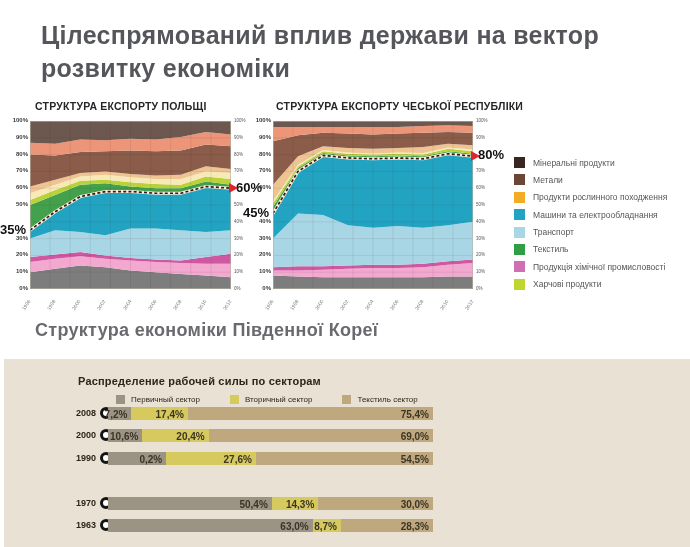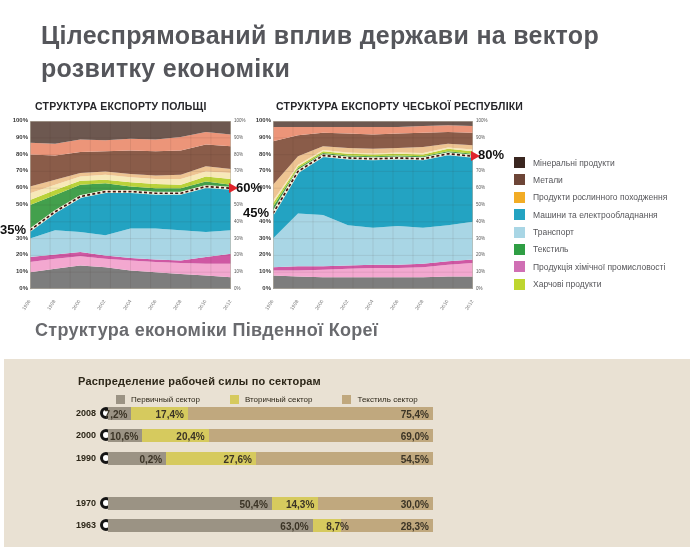--- a/index.html
+++ b/index.html
@@ -151,21 +151,21 @@
             <div class="k-val" style="right: 4px;">30,0%</div>
           </div>
         </div>
         <div class="k-row" style="top: 112px;">
           <div class="k-year">1963</div>
           <div class="k-ring"></div>
           <div class="k-bar">
             <div class="k-seg" style="width: 204.8px; background: rgb(155, 147, 132);"></div>
             <div class="k-val" style="right: 124.3px;">63,0%</div>
             <div class="k-seg" style="width: 28.3px; background: rgb(214, 202, 94);"></div>
-            <div class="k-val" style="right: 84px;">8,7%</div>
+            <div class="k-val" style="right: 96px;">8,7%</div>
             <div class="k-seg" style="width: 92px; background: rgb(192, 168, 126);"></div>
             <div class="k-val" style="right: 4px;">28,3%</div>
           </div>
         </div>
       </div>
   </div>
 <svg width="201" height="168" style="position: absolute; left: 30px; top: 121px;">
       <path d="M0,151.20000000000002 L25.125,147.84 L50.25,144.48 L75.375,146.16 L100.5,149.52 L125.625,151.20000000000002 L150.75,152.88 L175.875,154.56 L201,156.23999999999998 L201,168 L175.875,168 L150.75,168 L125.625,168 L100.5,168 L75.375,168 L50.25,168 L25.125,168 L0,168 Z" fill="#7d7d7d"></path>
       <path d="M0,141.12 L25.125,137.76000000000002 L50.25,135.23999999999998 L75.375,137.76000000000002 L100.5,139.44 L125.625,141.12 L150.75,141.96 L175.875,142.79999999999998 L201,142.79999999999998 L201,156.23999999999998 L175.875,154.56 L150.75,152.88 L125.625,151.20000000000002 L100.5,149.52 L75.375,146.16 L50.25,144.48 L25.125,147.84 L0,151.20000000000002 Z" fill="#f3a8d0"></path>
       <path d="M0,136.08 L25.125,133.56 L50.25,131.04 L75.375,134.4 L100.5,136.92 L125.625,138.6 L150.75,139.44 L175.875,136.08 L201,132.72 L201,142.79999999999998 L175.875,142.79999999999998 L150.75,141.96 L125.625,141.12 L100.5,139.44 L75.375,137.76000000000002 L50.25,135.23999999999998 L25.125,137.76000000000002 L0,141.12 Z" fill="#cf58a3"></path>

